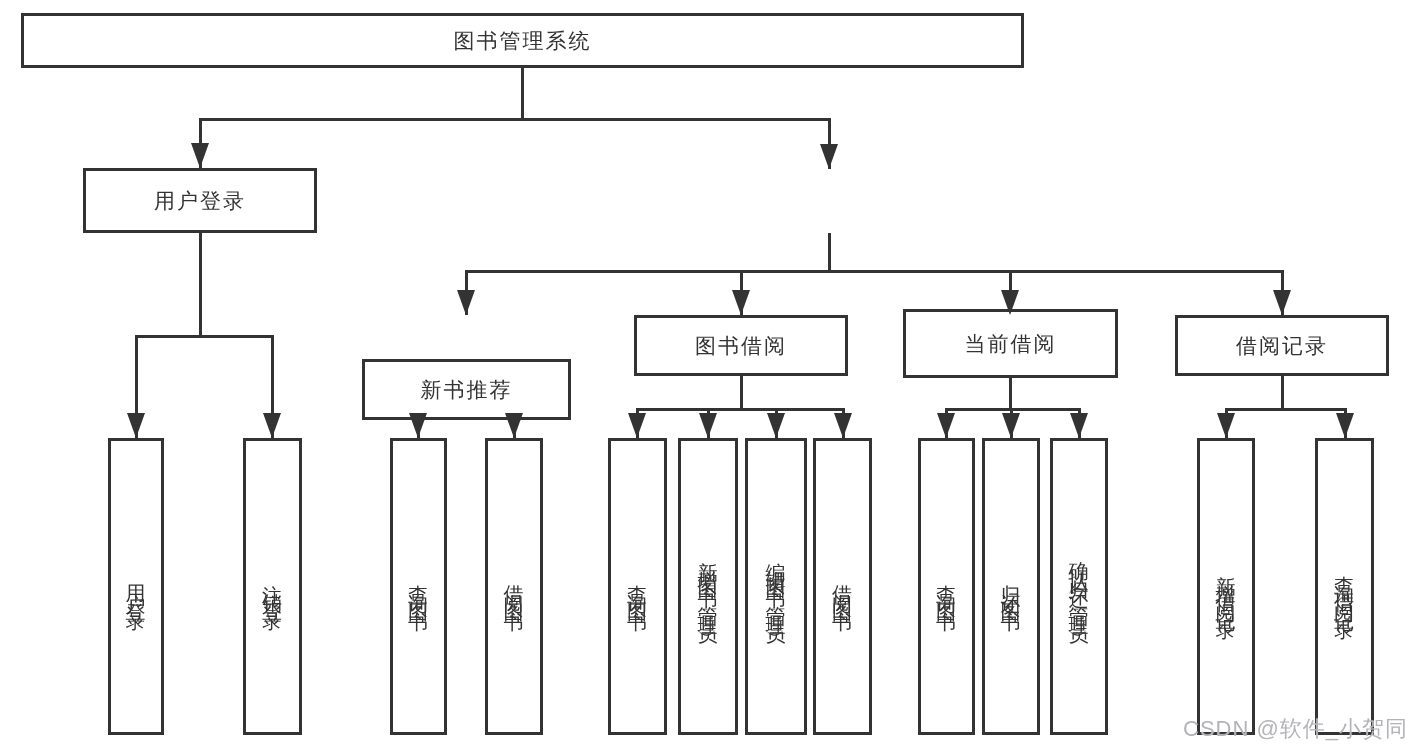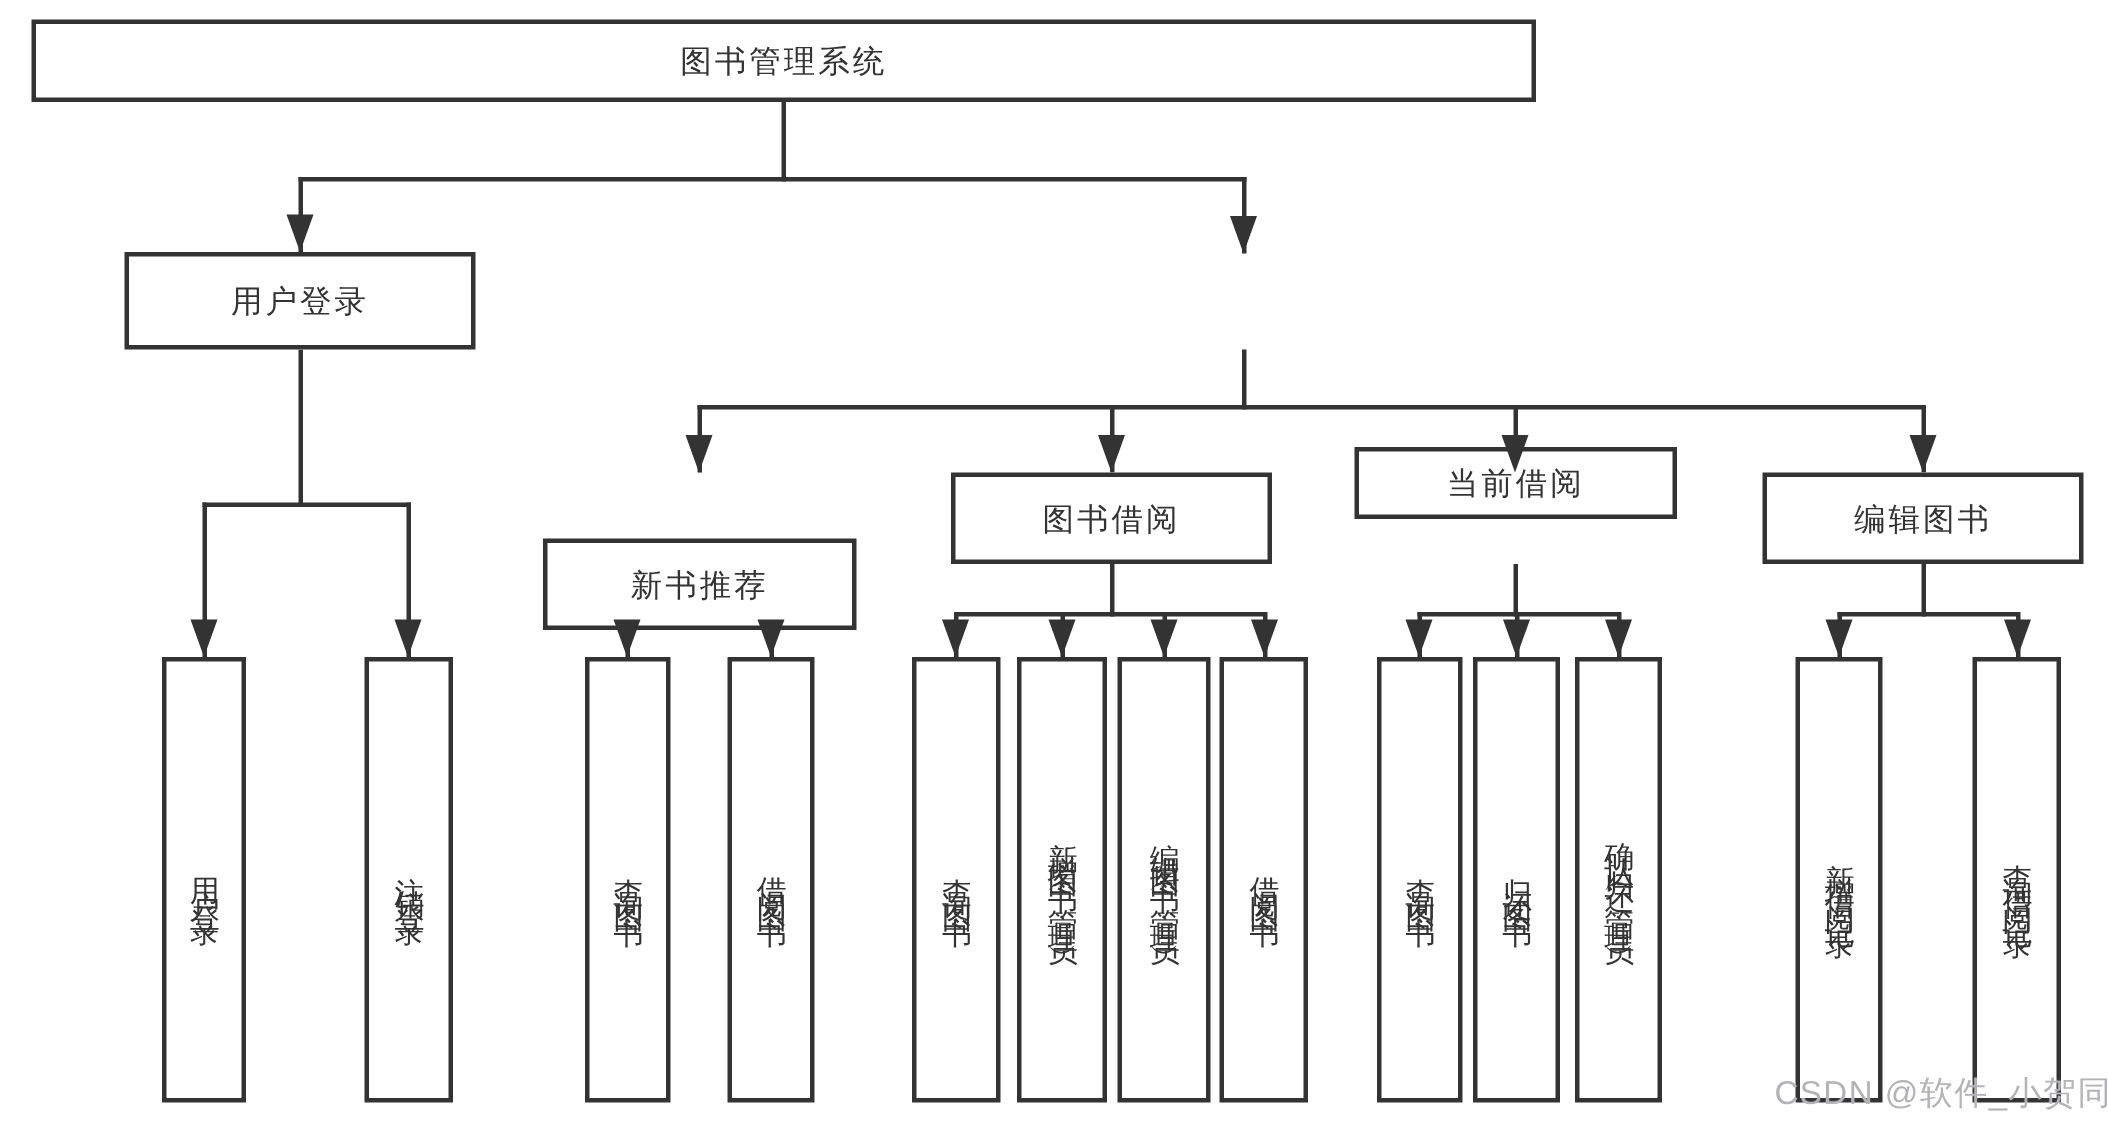--- a/index.html
+++ b/index.html
@@ -79,26 +79,26 @@
 
 
   <div class="box hbox" style="left:362px; top:315px; width:209px; height:61px;margin-top:44px;">
     <span>新书推荐</span>
   </div>
 
   <div class="box hbox" style="left:634px; top:315px; width:214px; height:61px;">
     <span>图书借阅</span>
   </div>
 
-  <div class="box hbox" style="left:903px; top:298px; width:215px; height:48px;">
+  <div class="box hbox" style="left:903px; top:309px; width:215px; height:69px;">
     <span>当前借阅</span>
   </div>
 
   <div class="box hbox" style="left:1175px; top:315px; width:214px; height:61px;">
-    <span>编辑图书</span>
+    <span>借阅记录</span>
   </div>
 
   <div class="box vbox" style="left:108px; top:438px; width:56px; height:297px;">
     <span>用户登录</span>
   </div>
   <div class="box vbox" style="left:243px; top:438px; width:59px; height:297px;">
     <span>注销登录</span>
   </div>
 
   <div class="box vbox" style="left:390px; top:438px; width:57px; height:297px;">

